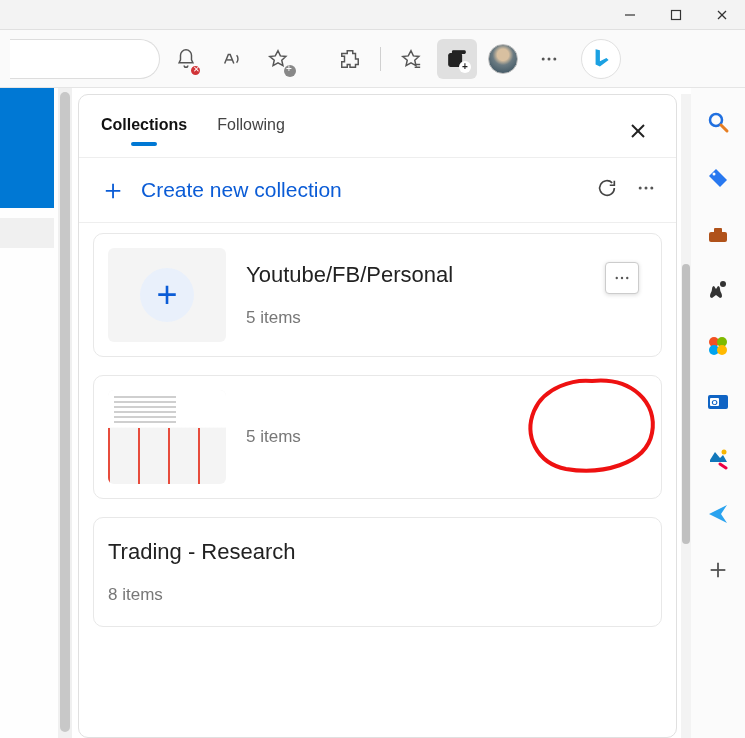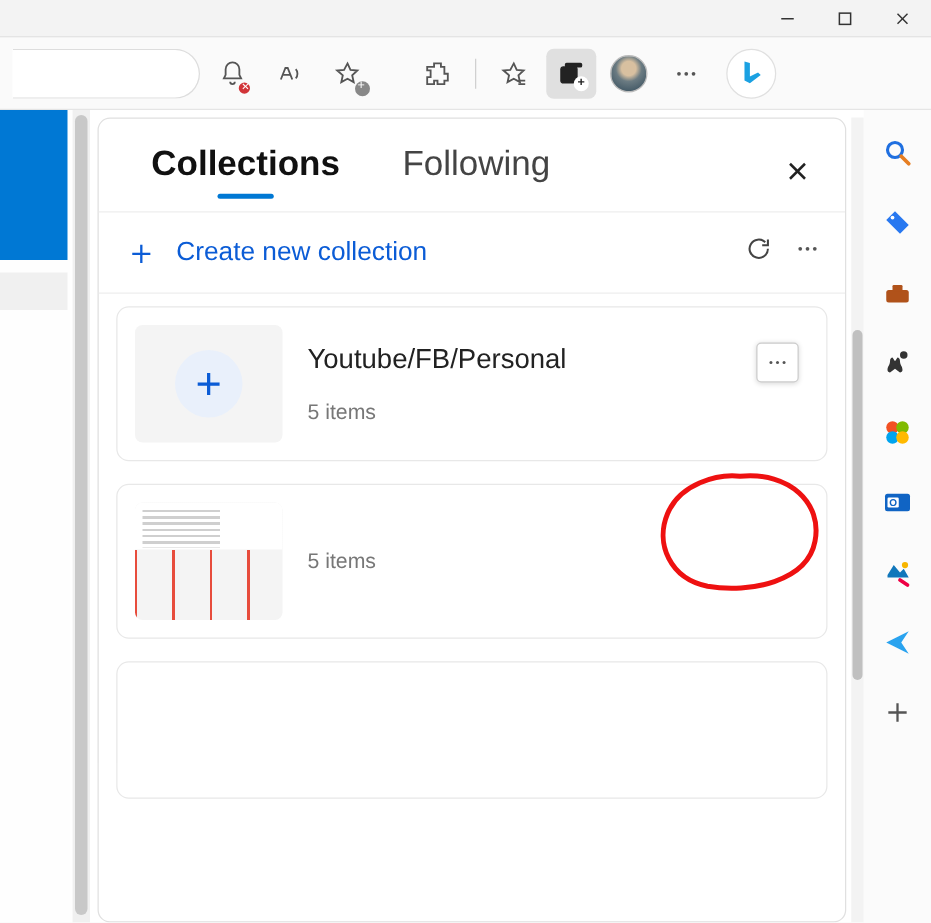--- a/index.html
+++ b/index.html
@@ -115,24 +115,23 @@
     padding-top:20px;gap:28px;
   }
   .sb-icon{width:28px;height:28px;display:flex;align-items:center;justify-content:center;}
 
   .tabs {
     display:flex;align-items:center;
     padding:20px 22px 10px 22px;
     gap:30px;
   }
   .tab {
-    font-size:28px;color:#444;
+    font-size:16px;color:#444;
     padding-bottom:12px;
     position:relative;
-    margin-left:20px;
   }
   .tab.active { color:#111; font-weight:600;}
   .tab.active::after{
     content:"";position:absolute;left:35%;right:35%;bottom:0;height:4px;
     background:#0078d4;border-radius:3px;
   }
   .close-x {
     margin-left:auto;font-size:20px;
     width:32px;height:32px;display:flex;align-items:center;justify-content:center;
   }
@@ -366,20 +365,24 @@
         <div class="card">
           <div class="thumb">
             <div class="thumb-chart"></div>
           </div>
           <div class="card-text">
             <div class="card-sub">5 items</div>
           </div>
         </div>
 
         <div class="card">
+          <div class="card-text">
+            <div class="card-title">Trading - Research</div>
+            <div class="card-sub">8 items</div>
+          </div>
         </div>
 
       </div>
 
       <svg class="red-circle" viewBox="0 0 140 104">
         <path d="M70 6 C 110 2, 136 28, 130 58 C 124 90, 78 100, 44 94 C 14 88, 2 60, 12 36 C 22 12, 52 4, 70 6 Z" fill="none" stroke="#e11" stroke-width="4" stroke-linecap="round"></path>
       </svg>
 
     </div>
 

